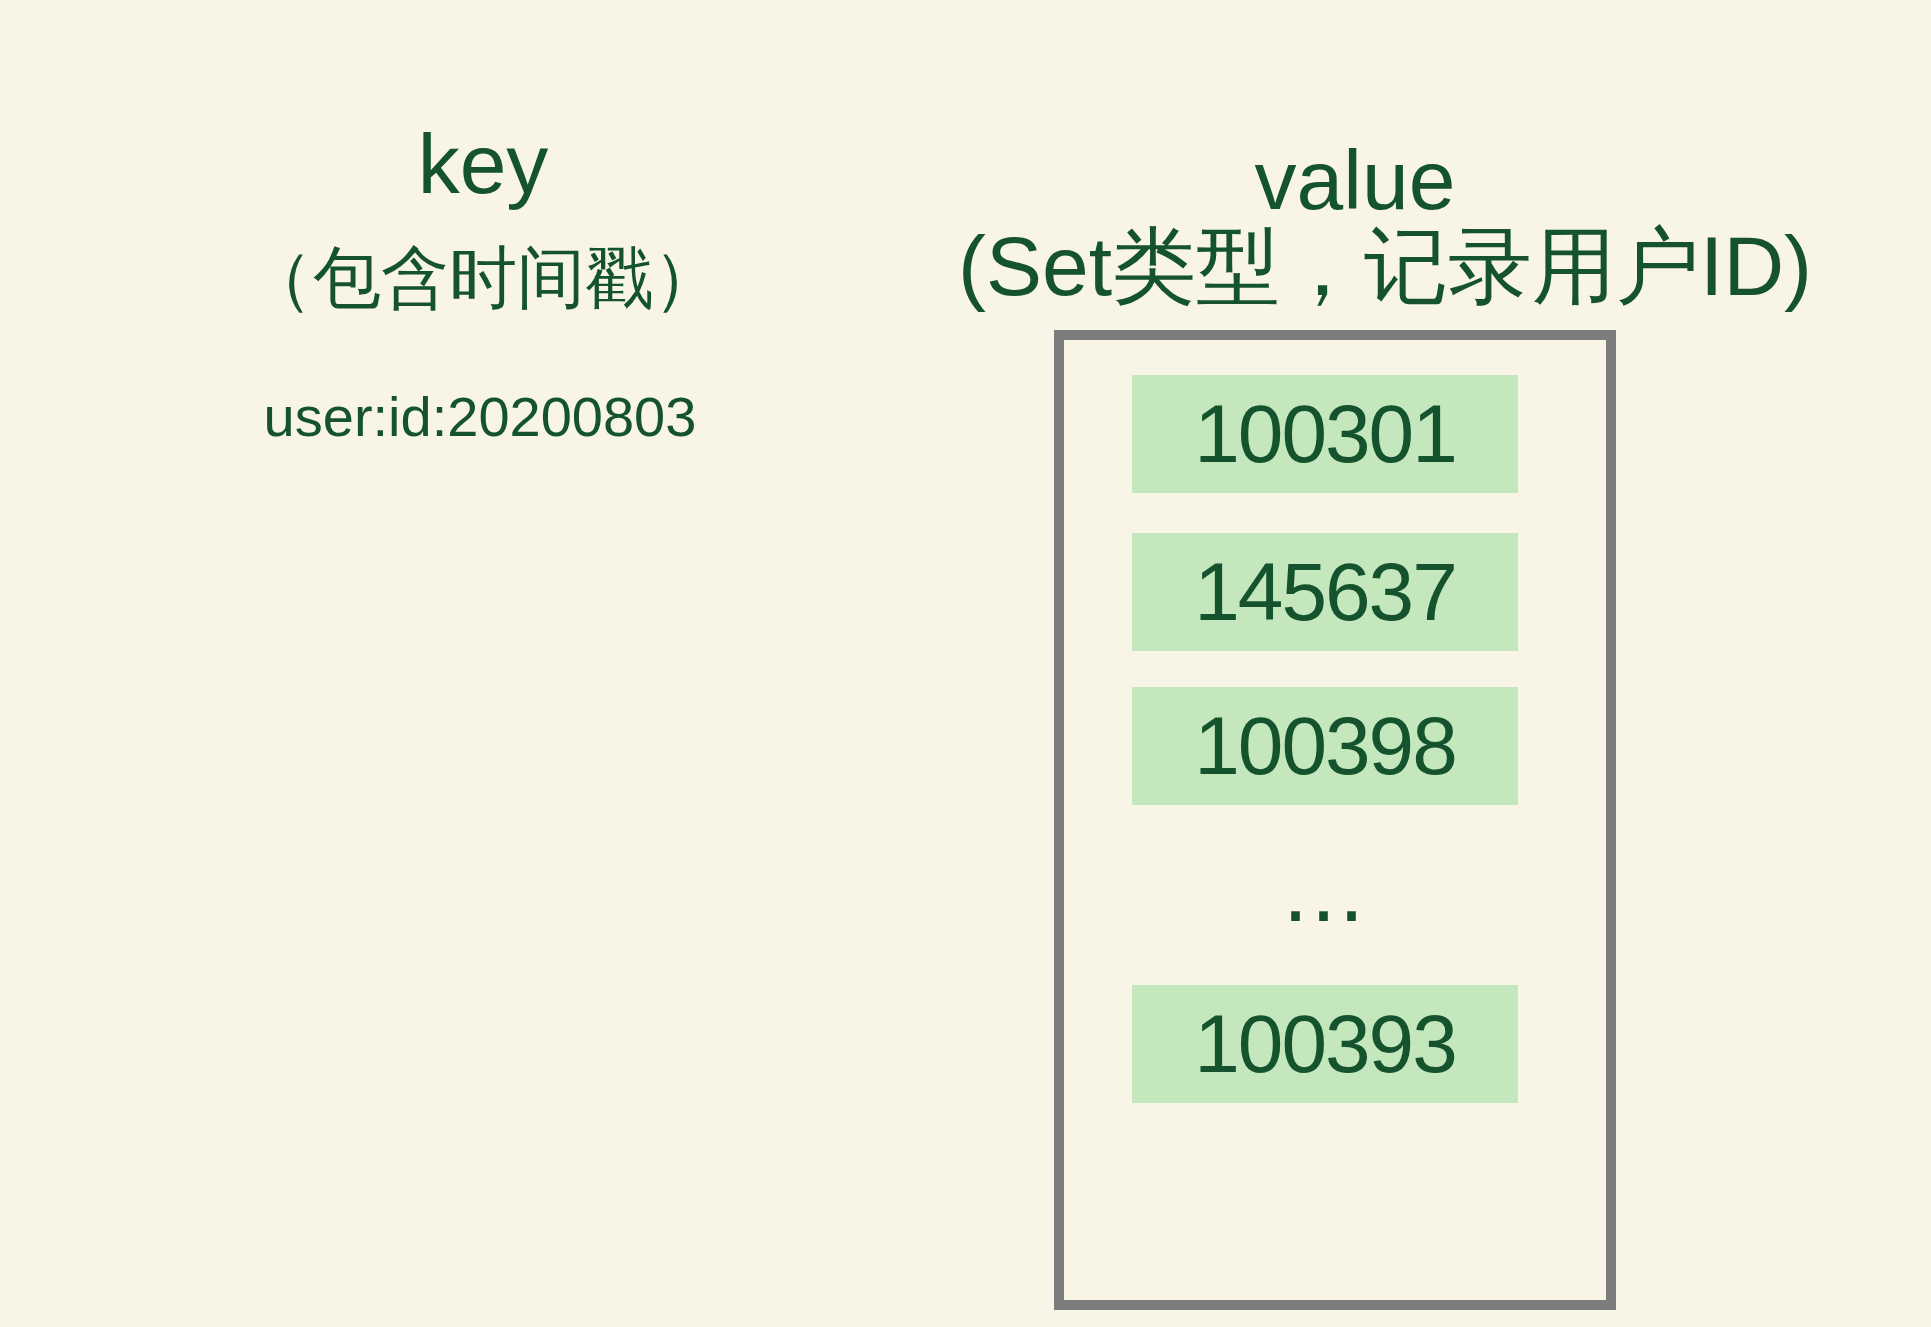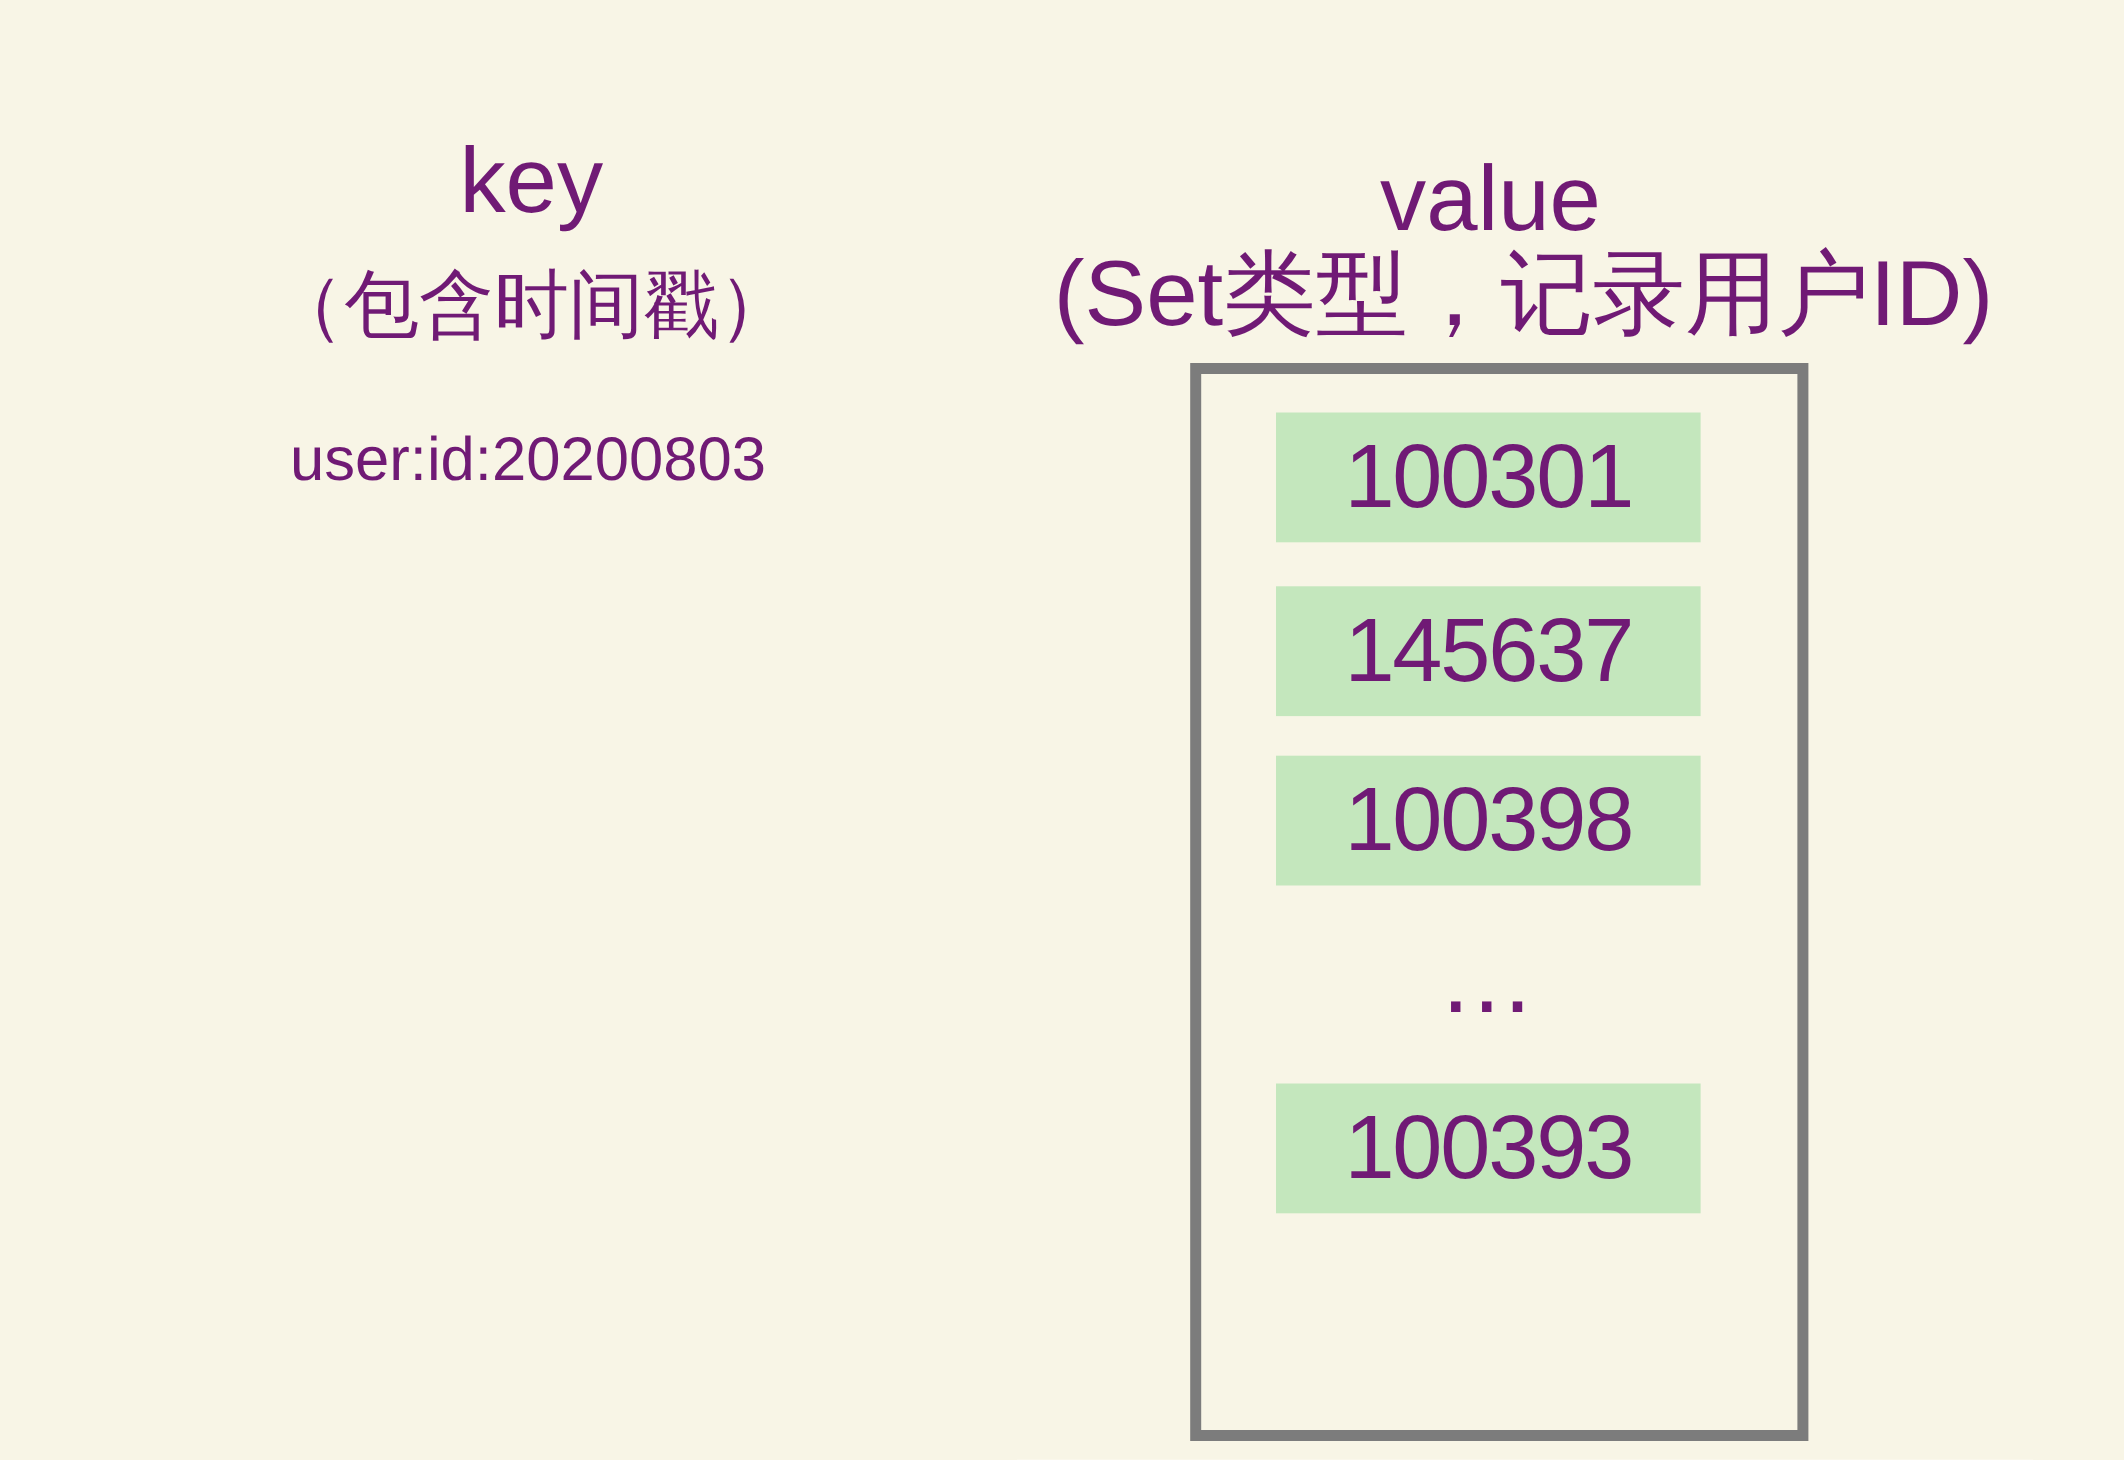--- a/index.html
+++ b/index.html
@@ -6,21 +6,21 @@
     margin: 0;
     padding: 0;
   }
   .canvas {
     position: relative;
     width: 1931px;
     height: 1327px;
     background: #f8f5e6;
     overflow: hidden;
     font-family: "Liberation Sans", "DejaVu Sans", sans-serif;
-    color: #701a75;
+    color: #14532d;
   }
   .abs { position: absolute; }
   .centered { transform: translateX(-50%); white-space: nowrap; }
 
   .col-title {
     font-size: 84px;
     line-height: 1;
     text-align: center;
   }
   .col-sub-small {
@@ -40,21 +40,21 @@
   .value-sub   { left: 1355px; top: 224px; }
 
   .key-string {
     left: 480px;
     top: 389px;
     font-size: 56px;
     line-height: 1;
   }
 
   .set-box {
-    left: 1082px;
+    left: 1054px;
     top: 330px;
     width: 562px;
     height: 980px;
     border: 10px solid #7c7c7c;
     box-sizing: border-box;
     background: transparent;
   }
   .member {
     position: absolute;
     left: 68px;

